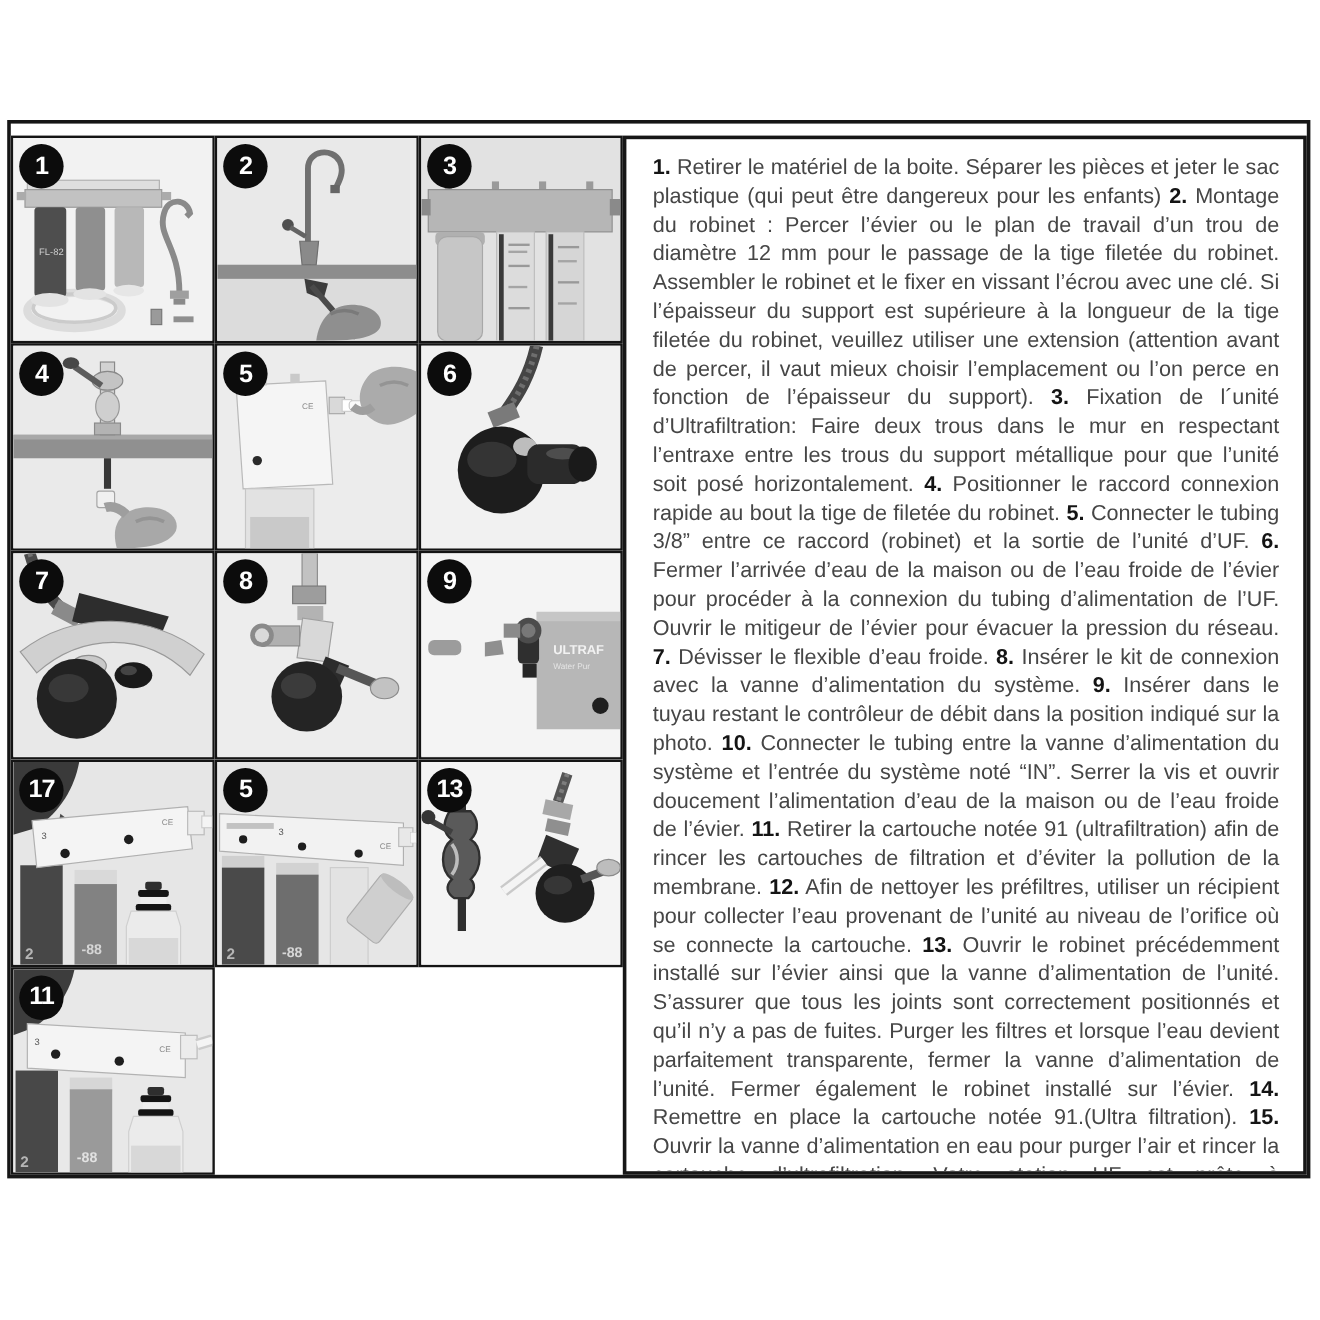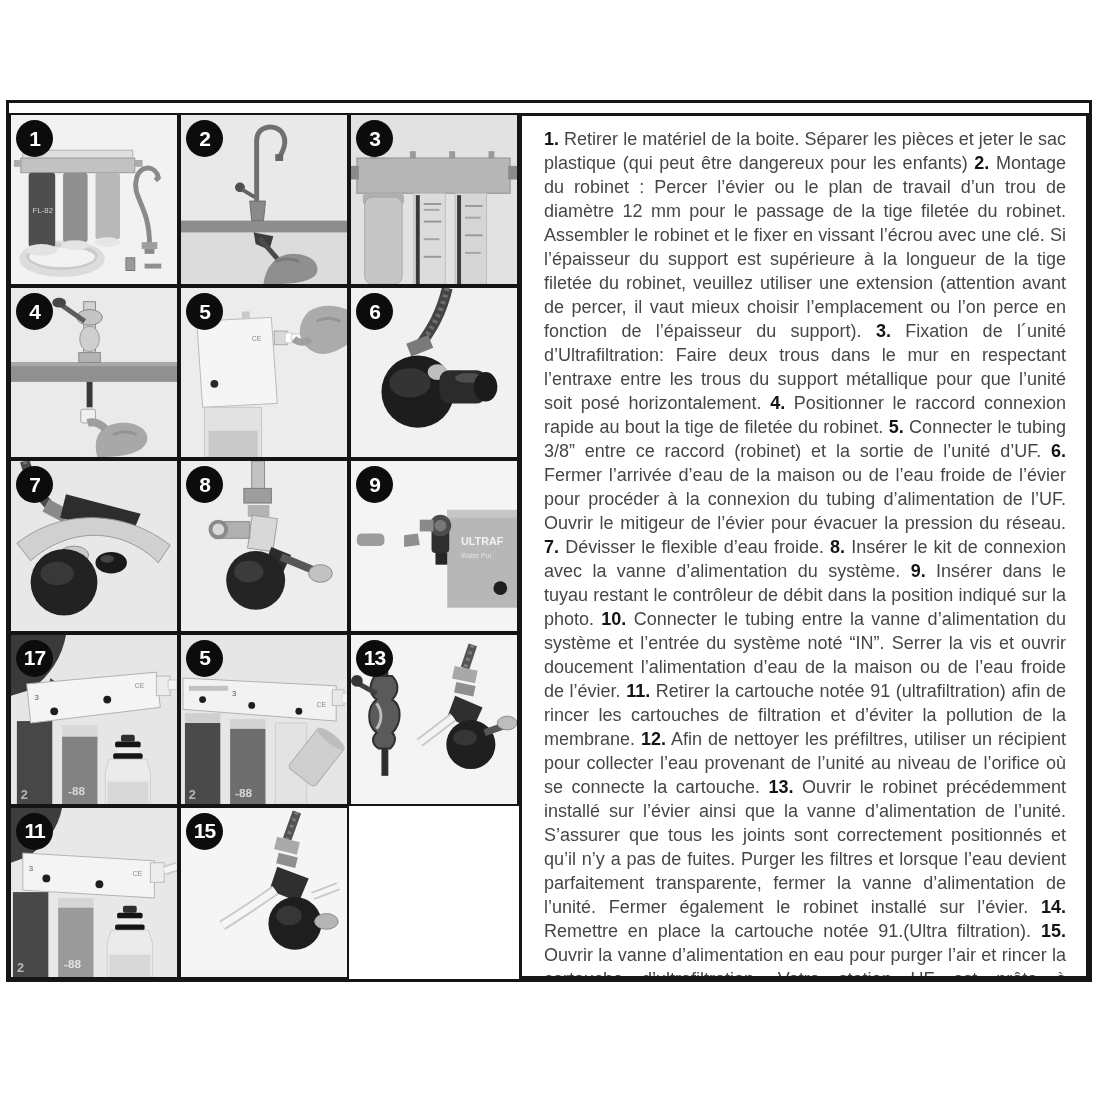--- a/index.html
+++ b/index.html
@@ -313,38 +313,20 @@
           <rect x="114" y="100" width="14" height="7" rx="2" fill="#2e2e2e"></rect>
           <rect x="108" y="107" width="26" height="6" rx="2" fill="#141414"></rect>
           <rect x="110" y="113" width="22" height="6" fill="#ededed"></rect>
           <rect x="106" y="119" width="30" height="6" rx="2" fill="#141414"></rect>
           <path d="M102,125 L140,125 L144,138 L144,173 L98,173 L98,138 Z" fill="#ebebeb" stroke="#cfcfcf" stroke-width="1"></path>
           <rect x="100" y="150" width="42" height="23" fill="#d8d8d8"></rect>
         </svg>
         <div class="badge">11</div>
       </div>
 
-      <div class="cell">
-        <svg viewBox="0 0 169 173" preserveAspectRatio="none">
-          <rect width="169" height="173" fill="#f5f5f5"></rect>
-          <line x1="118" y1="4" x2="108" y2="32" stroke="#525252" stroke-width="9"></line>
-          <line x1="118" y1="4" x2="108" y2="32" stroke="#7a7a7a" stroke-width="4" stroke-dasharray="3 4"></line>
-          <rect x="96" y="32" width="24" height="13" fill="#aaaaaa" transform="rotate(14 108 38)"></rect>
-          <rect x="98" y="48" width="20" height="11" fill="#8f8f8f" transform="rotate(14 108 53)"></rect>
-          <polygon points="98,60 130,72 120,96 90,84" fill="#2f2f2f"></polygon>
-          <path d="M96,84 C76,98 58,110 42,120" stroke="#cacaca" stroke-width="11" fill="none"></path>
-          <path d="M96,84 C76,98 58,110 42,120" stroke="#f6f6f6" stroke-width="7" fill="none"></path>
-          <path d="M134,90 L160,80" stroke="#cacaca" stroke-width="9" fill="none"></path>
-          <path d="M134,90 L160,80" stroke="#f6f6f6" stroke-width="5" fill="none"></path>
-          <circle cx="116" cy="118" r="27" fill="#1e1e1e"></circle>
-          <ellipse cx="110" cy="110" rx="13" ry="10" fill="#363636"></ellipse>
-          <ellipse cx="148" cy="116" rx="12" ry="8" fill="#b5b5b5" stroke="#8a8a8a" stroke-width="1"></ellipse>
-        </svg>
-        <div class="badge">15</div>
-      </div>
 
     </div>
 
     <div class="text-panel">
       <p><b>1.</b> Retirer le matériel de la boite. Séparer les pièces et jeter le sac plastique (qui peut être dangereux pour les enfants) <b>2.</b> Montage du robinet : Percer l’évier ou le plan de travail d’un trou de diamètre 12 mm pour le passage de la tige filetée du robinet. Assembler le robinet et le fixer en vissant l’écrou avec une clé. Si l’épaisseur du support est supérieure à la longueur de la tige filetée du robinet, veuillez utiliser une extension (attention avant de percer, il vaut mieux choisir l’emplacement ou l’on perce en fonction de l’épaisseur du support). <b>3.</b> Fixation de l´unité d’Ultrafiltration: Faire deux trous dans le mur en respectant l’entraxe entre les trous du support métallique pour que l’unité soit posé horizontalement. <b>4.</b> Positionner le raccord connexion rapide au bout la tige de filetée du robinet. <b>5.</b> Connecter le tubing 3/8”  entre ce raccord (robinet) et la sortie de l’unité d’UF. <b>6.</b> Fermer l’arrivée d’eau de la maison ou de l’eau froide de l’évier pour procéder à la connexion du tubing d’alimentation de l’UF. Ouvrir le mitigeur de l’évier pour évacuer la pression du réseau. <b>7.</b> Dévisser le flexible d’eau froide. <b>8.</b> Insérer le kit de connexion avec la vanne d’alimentation du système. <b>9.</b> Insérer dans le tuyau restant le contrôleur de débit dans la position indiqué sur la photo. <b>10.</b> Connecter le tubing entre la vanne d’alimentation du système et l’entrée du système noté “IN”. Serrer la vis et ouvrir doucement l’alimentation d’eau de la maison ou de l’eau froide de l’évier. <b>11.</b> Retirer la cartouche notée 91 (ultrafiltration) afin de rincer les cartouches de filtration et d’éviter la pollution de la membrane. <b>12.</b> Afin de nettoyer les préfiltres, utiliser un récipient pour collecter l’eau provenant de l’unité au niveau de l’orifice où se connecte la cartouche. <b>13.</b> Ouvrir le robinet précédemment installé sur l’évier ainsi que la vanne d’alimentation de l’unité. S’assurer que tous les joints sont correctement positionnés et qu’il n’y a pas de fuites. Purger les filtres et lorsque l’eau devient parfaitement transparente, fermer la vanne d’alimentation de l’unité. Fermer également le robinet installé sur l’évier. <b>14.</b> Remettre en place la cartouche notée 91.(Ultra filtration). <b>15.</b> Ouvrir la vanne d’alimentation en eau pour purger l’air et rincer la cartouche d’ultrafiltration. Votre station UF est prête à fonctionner. </p>
     </div>
 
   </div>
 </div>
 

